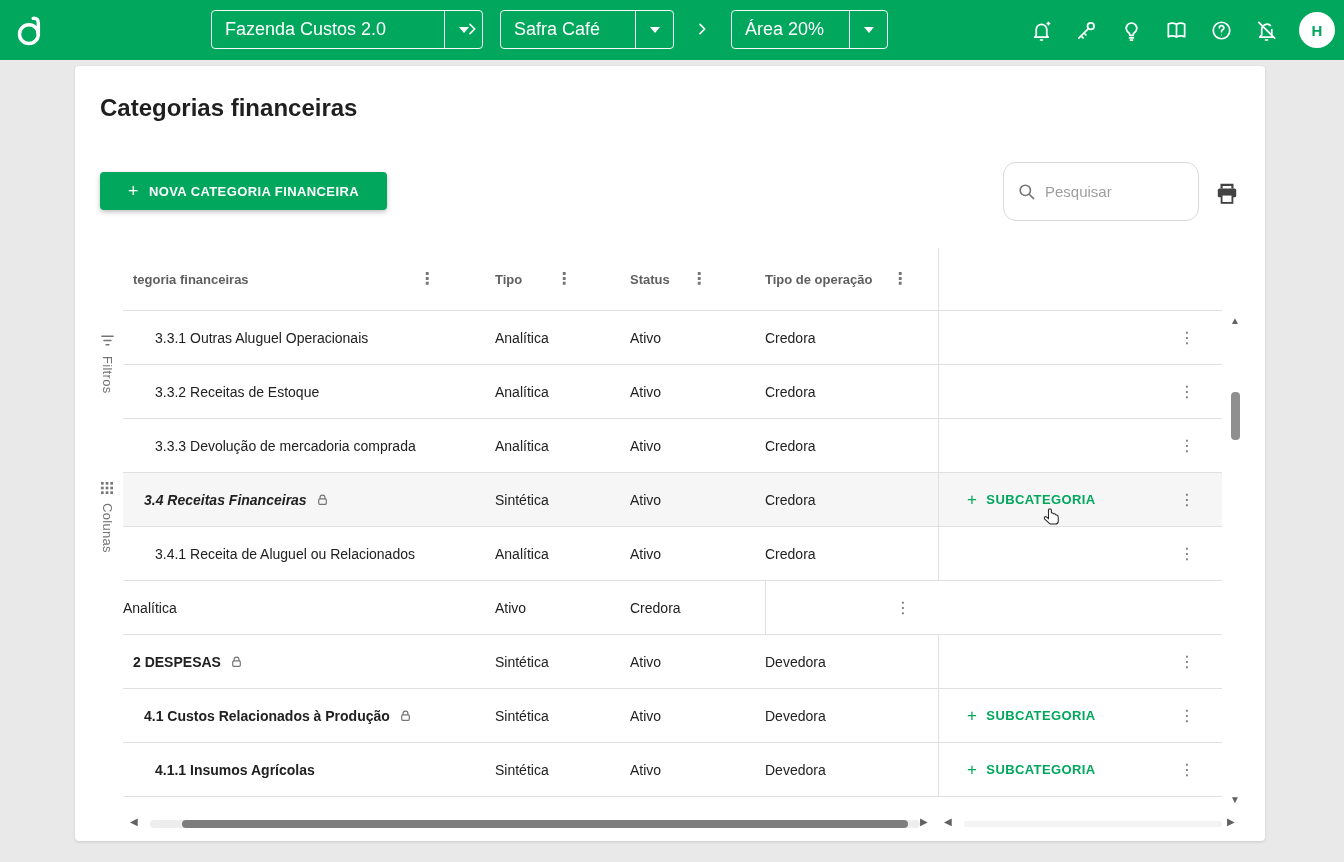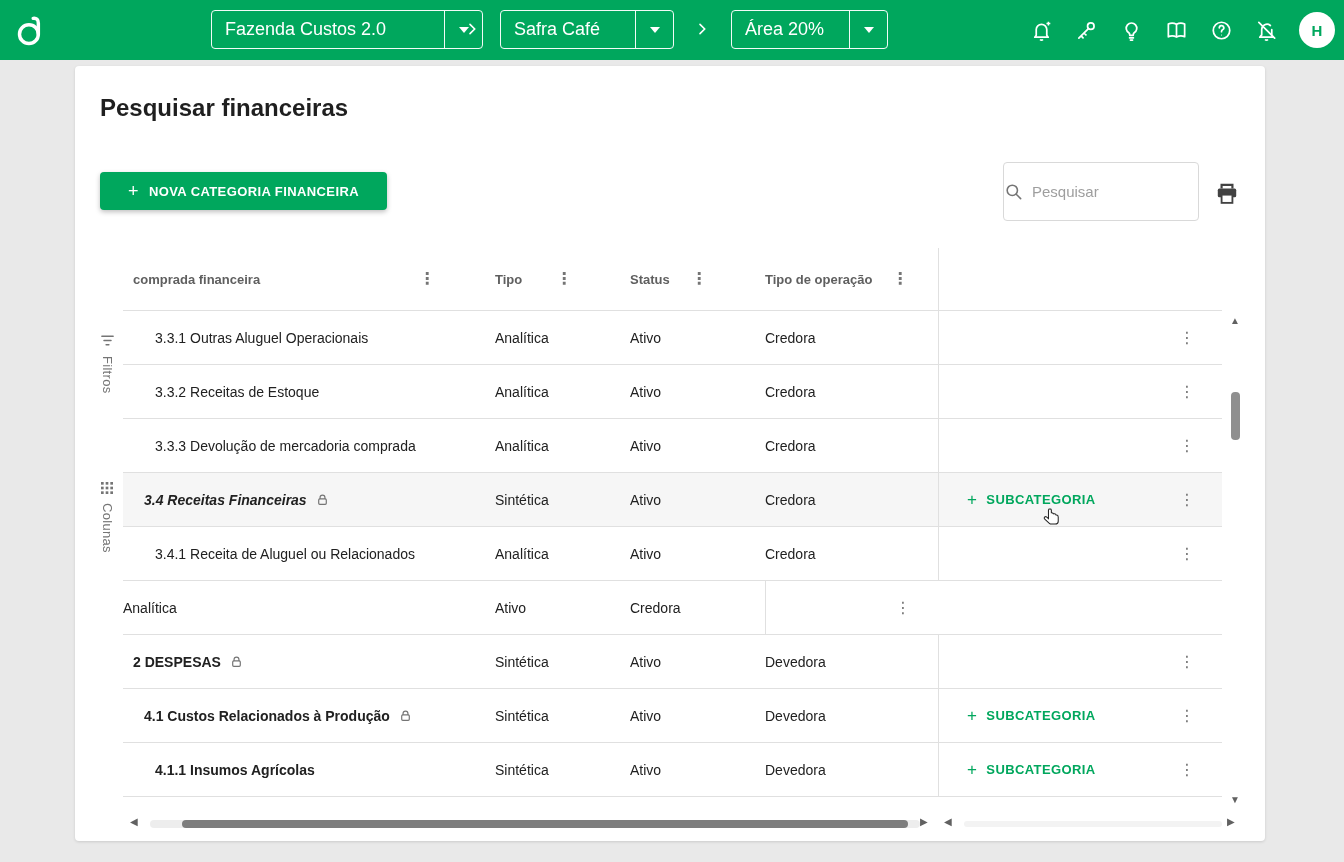--- a/index.html
+++ b/index.html
@@ -25,21 +25,21 @@
           border-radius:4px; box-shadow:0 1px 3px rgba(0,0,0,.13); }
   .page-title { position:absolute; left:25px; top:28px; font-size:24px; font-weight:700; color:#1f1f1f; }
 
   .new-btn { position:absolute; left:25px; top:106px; width:287px; height:38px; background:#00A75D; border:none;
              border-radius:4px; color:#fff; font-weight:700; font-size:13px; letter-spacing:.4px;
              display:flex; align-items:center; justify-content:center; gap:10px; cursor:pointer;
              box-shadow:0 2px 5px rgba(0,0,0,.25); font-family:inherit; }
   .new-btn .plus { font-size:18px; font-weight:400; line-height:1; }
 
   .search-box { position:absolute; left:928px; top:96px; width:196px; height:59px; border:1px solid #d9d9d9;
-                border-radius:4px; display:flex; align-items:center; gap:9px; padding:0 0; background:#fff; }
+                border-radius:13px; display:flex; align-items:center; gap:9px; padding:0 13px; background:#fff; }
   .search-box input { border:none; outline:none; width:100%; font-size:15px; color:#424242; font-family:inherit; background:transparent; }
   .search-box input::placeholder { color:#9e9e9e; }
   .printer-btn { position:absolute; left:1139px; top:115px; width:26px; height:26px; cursor:pointer; }
 
   
   .side-tab { position:absolute; left:24px; display:flex; flex-direction:column; align-items:center; gap:7px;
               color:#757575; cursor:pointer; }
   .side-tab .v-label { writing-mode:vertical-rl; font-size:13px; letter-spacing:.3px; }
   #tab-filtros { top:266px; }
   #tab-colunas { top:414px; }
@@ -164,21 +164,21 @@
             <path d="M10.5 21.4a2 2 0 0 0 3 0"></path>
             <path d="M4 3.5l16.5 16.5" stroke-linecap="round"></path>
           </svg>
       </span>
       <span class="avatar">H</span>
     </div>
   </div>
 
   <div class="card">
 
-    <div class="page-title">Pesquisar financeiras</div>
+    <div class="page-title">Categorias financeiras</div>
 
     <button class="new-btn">
       <span class="plus">+</span>
       <span>NOVA CATEGORIA FINANCEIRA</span>
     </button>
 
     <div class="search-box">
       <span style="display:flex;">
         <svg width="19" height="19" viewBox="0 0 24 24">
             <circle cx="10.5" cy="10.5" r="6.5" fill="none" stroke="#757575" stroke-width="2"></circle>
@@ -217,21 +217,21 @@
             <rect x="10" y="17" width="4" height="4"></rect>
             <rect x="17" y="17" width="4" height="4"></rect>
           </svg>
       </span>
       <span class="v-label">Colunas</span>
     </div>
 
     <div class="table">
       <div class="thead">
         <div class="th th-name">
-          <span>comprada financeira</span>
+          <span>tegoria financeiras</span>
           <span class="kebab">⋮</span>
         </div>
         <div class="th">
           <span>Tipo</span>
           <span class="kebab">⋮</span>
         </div>
         <div class="th">
           <span>Status</span>
           <span class="kebab">⋮</span>
         </div>

